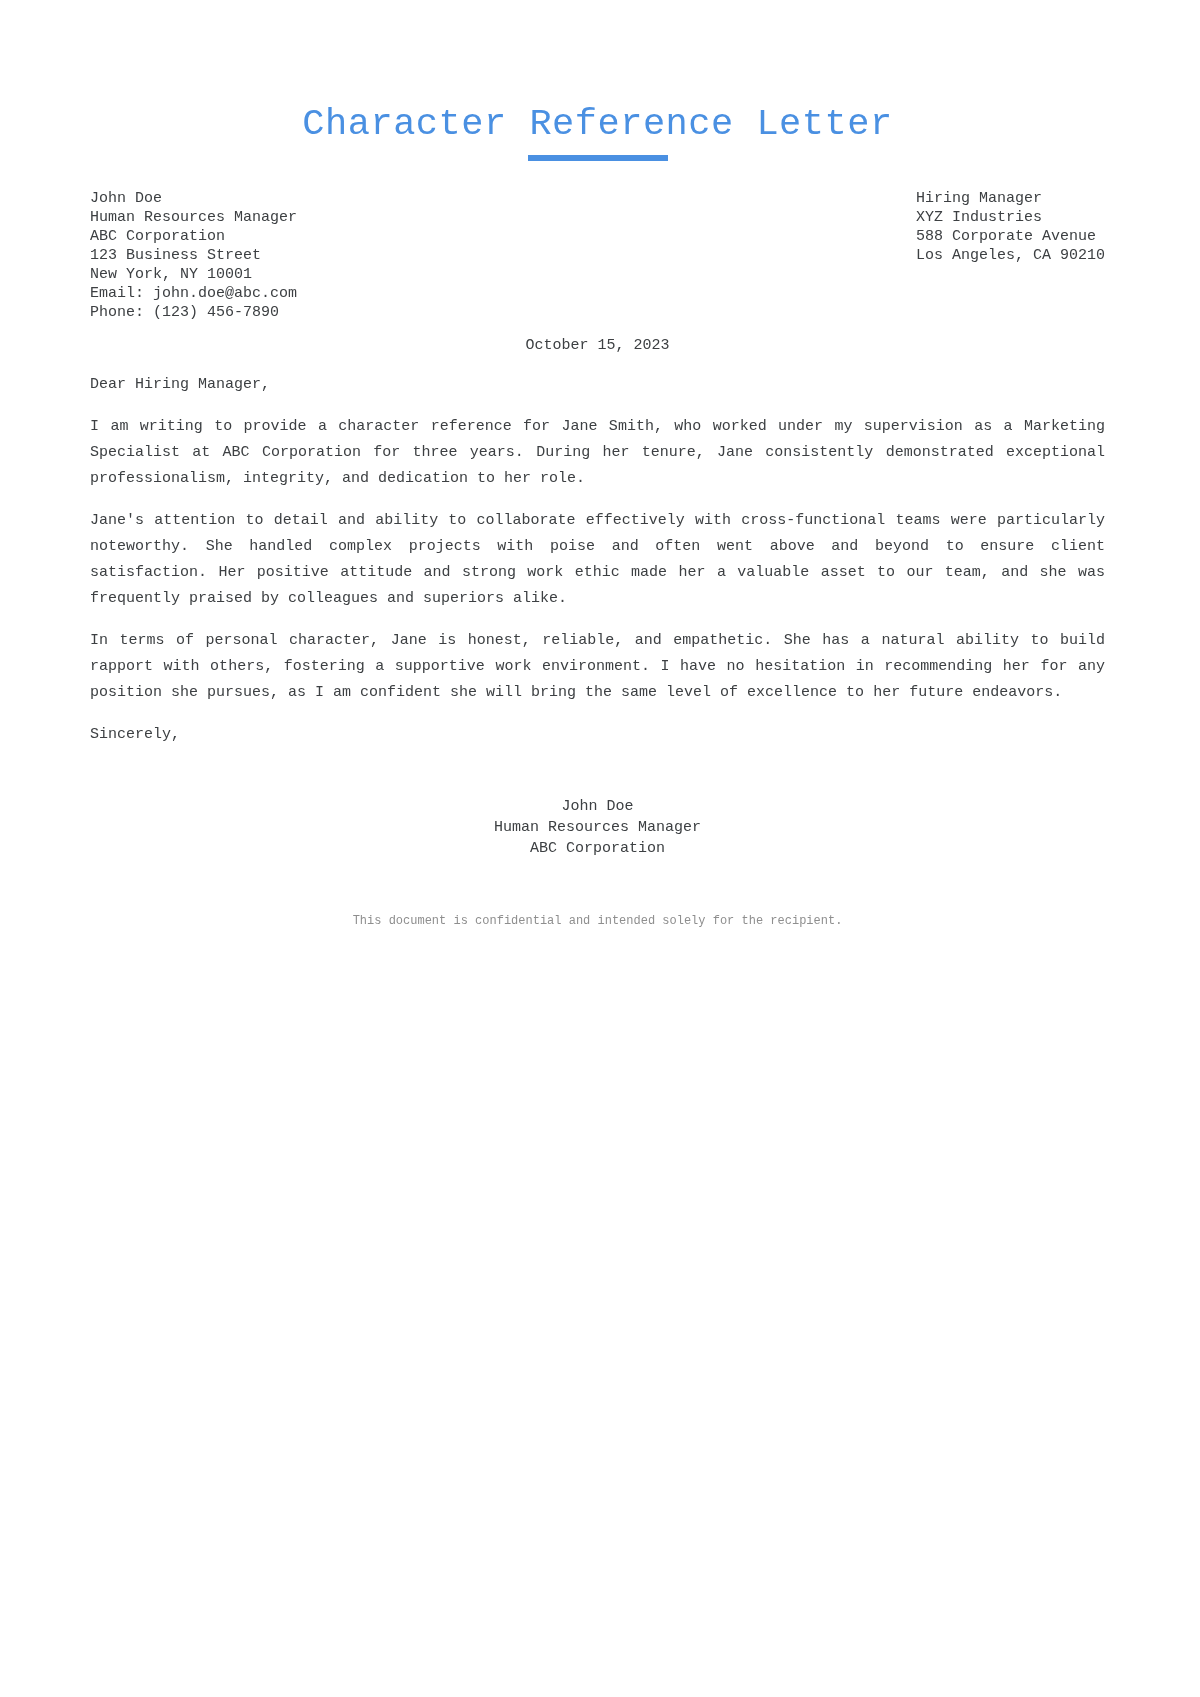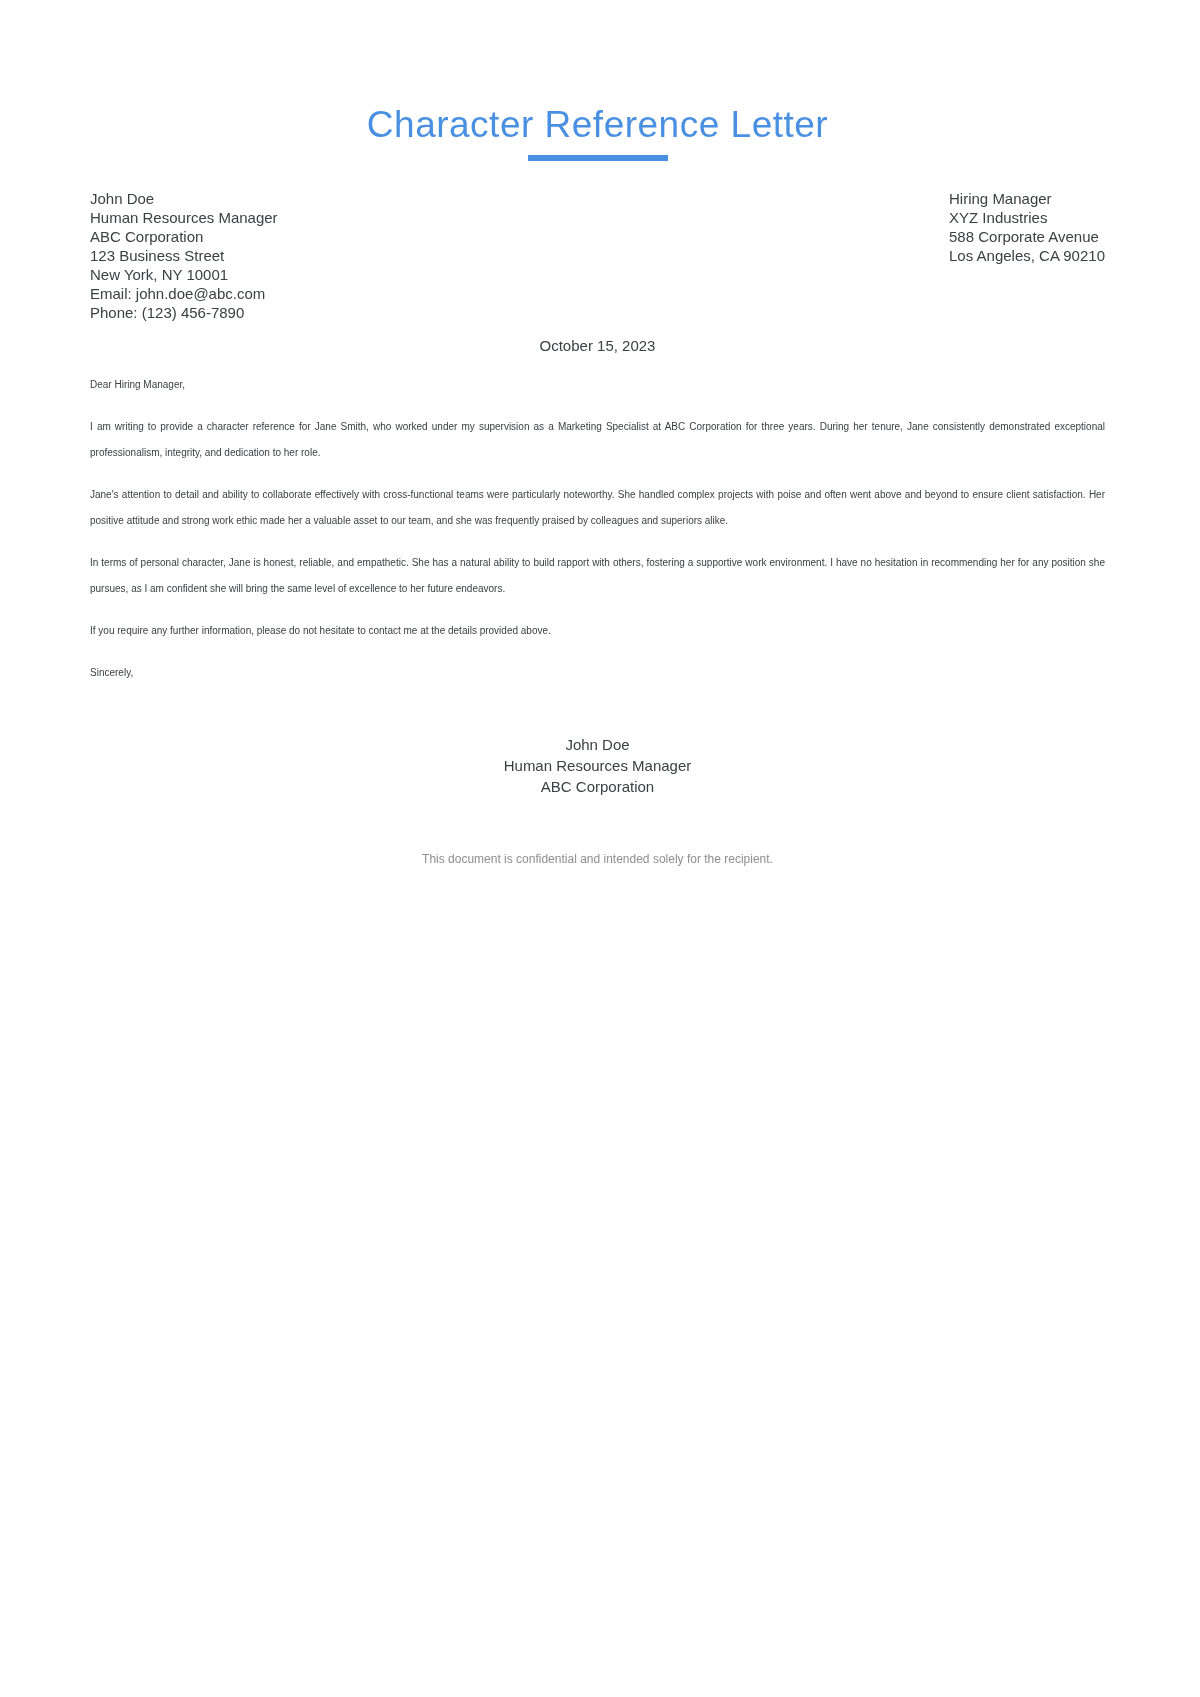--- a/index.html
+++ b/index.html
@@ -4,21 +4,21 @@
 <style>
   html, body { margin: 0; padding: 0; background: #ffffff; }
   .page {
     position: relative;
     width: 1200px;
     height: 1697px;
     margin: 0 auto;
     background: #ffffff;
     box-sizing: border-box;
     padding: 106px 95px 0 90px;
-    font-family: Liberation Sans, sans-serif;
+    font-family: Liberation Mono, monospace;
     color: #3d4043;
   }
   .title {
     margin: 0;
     font-size: 37px;
     font-weight: 400;
     line-height: 1;
     text-align: center;
     color: #4a90e2;
     letter-spacing: 0.5px;
@@ -39,21 +39,21 @@
   .sender { text-align: left; }
   .recipient { text-align: left; }
   .date {
     margin-top: 14px;
     text-align: center;
     font-size: 15px;
     line-height: 19px;
   }
   .para, .salutation, .closing {
     margin: 16px 0 0 0;
-    font-size: 10px;
+    font-size: 15px;
     line-height: 26px;
   }
   .salutation { margin-top: 17px; }
   .para { text-align: justify; }
   .signature {
     margin-top: 48px;
     text-align: center;
     font-size: 15px;
     line-height: 21px;
   }
@@ -91,21 +91,20 @@
     </div>
   </div>
 
   <div class="date">October 15, 2023</div>
 
   <p class="salutation">Dear Hiring Manager,</p>
 
   <p class="para">I am writing to provide a character reference for Jane Smith, who worked under my supervision as a Marketing Specialist at ABC Corporation for three years. During her tenure, Jane consistently demonstrated exceptional professionalism, integrity, and dedication to her role.</p>
   <p class="para">Jane's attention to detail and ability to collaborate effectively with cross-functional teams were particularly noteworthy. She handled complex projects with poise and often went above and beyond to ensure client satisfaction. Her positive attitude and strong work ethic made her a valuable asset to our team, and she was frequently praised by colleagues and superiors alike.</p>
   <p class="para">In terms of personal character, Jane is honest, reliable, and empathetic. She has a natural ability to build rapport with others, fostering a supportive work environment. I have no hesitation in recommending her for any position she pursues, as I am confident she will bring the same level of excellence to her future endeavors.</p>
-  <p class="para">If you require any further information, please do not hesitate to contact me at the details provided above.</p>
 
   <p class="closing">Sincerely,</p>
 
   <div class="signature">
     <div>John Doe</div>
     <div>Human Resources Manager</div>
     <div>ABC Corporation</div>
   </div>
 
   <div class="footer-note">This document is confidential and intended solely for the recipient.</div>

